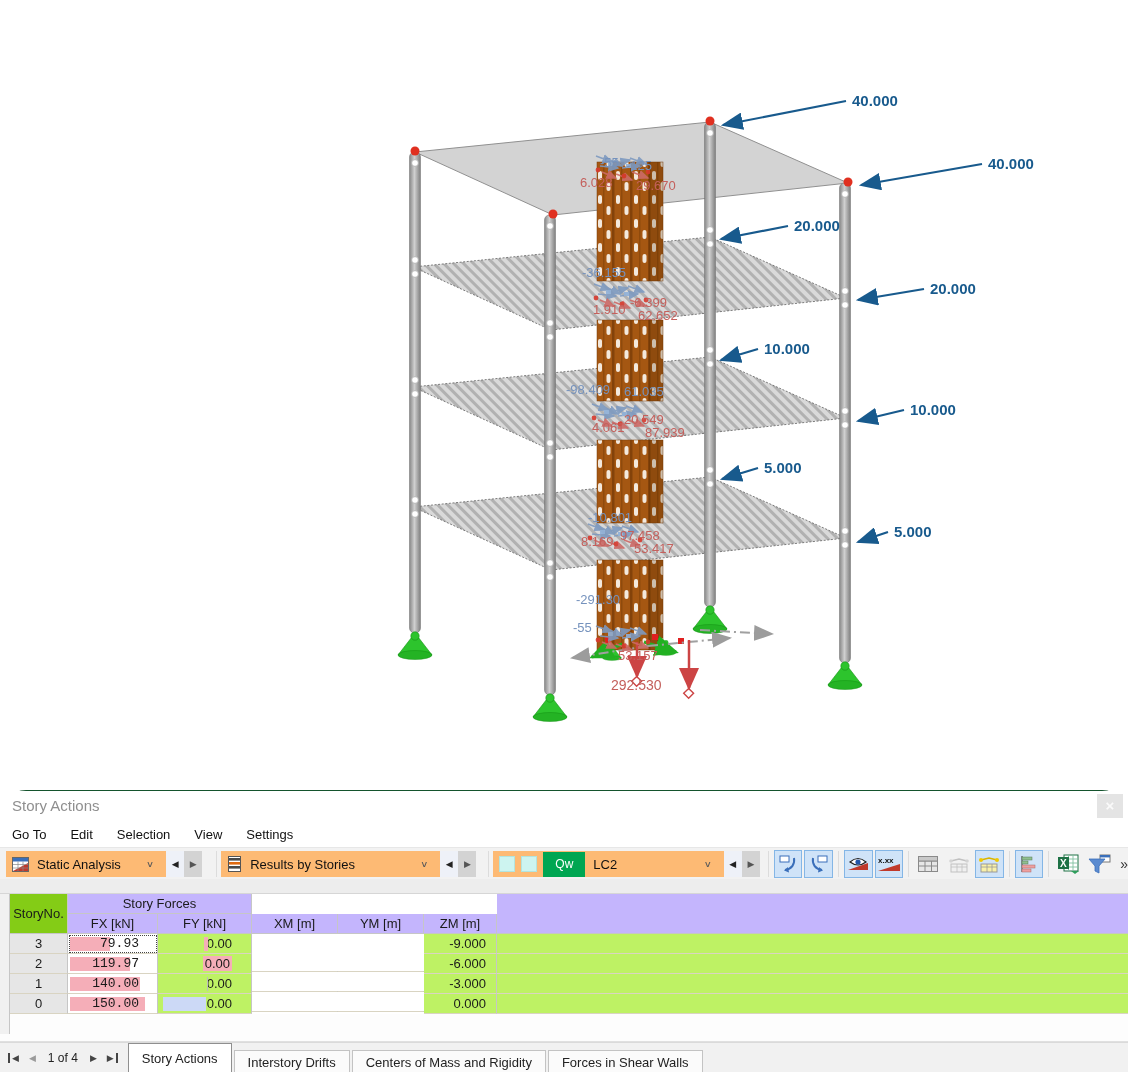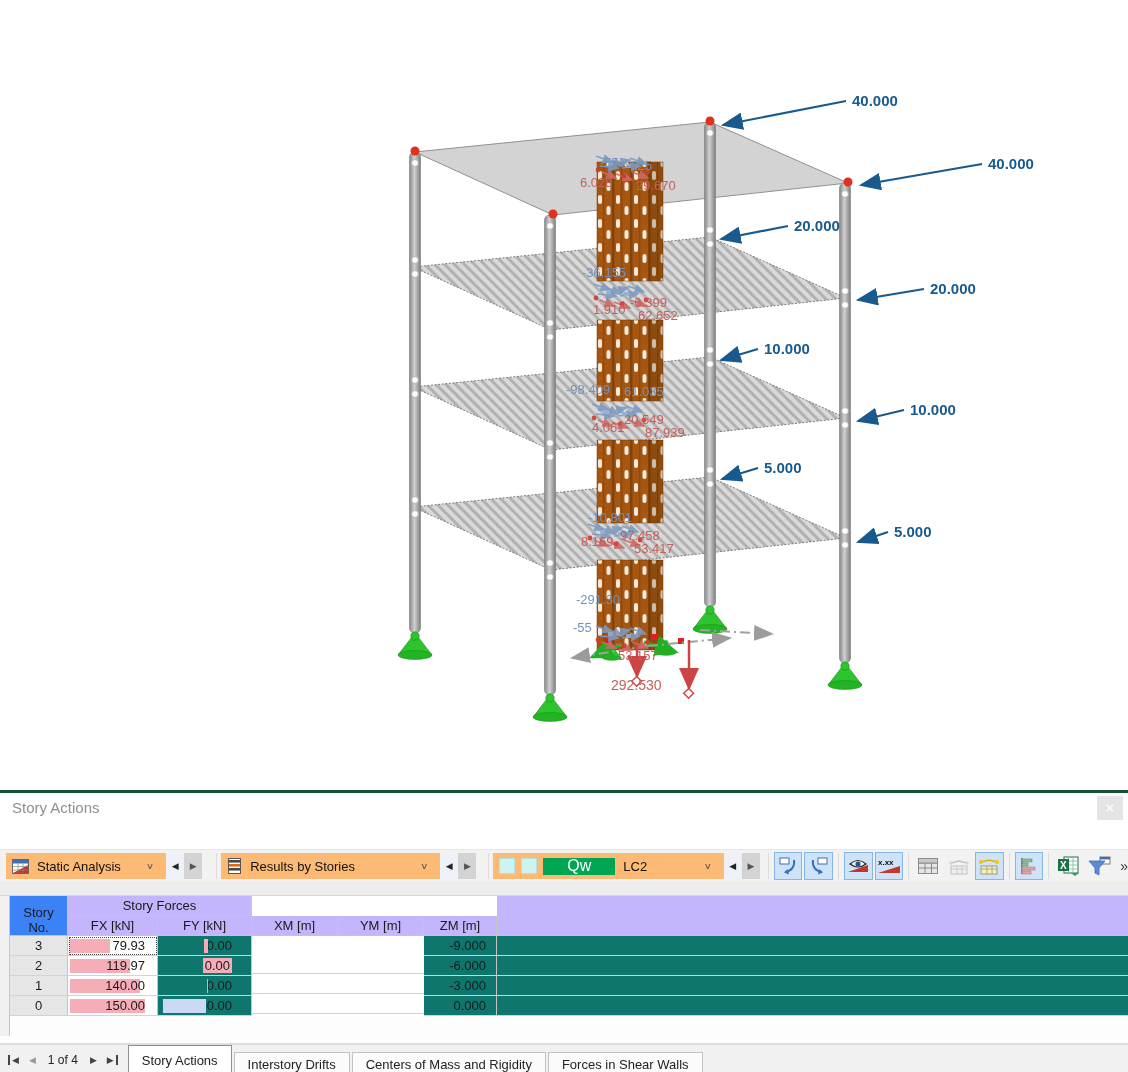--- a/index.html
+++ b/index.html
@@ -2,55 +2,55 @@
 <html><head>
 <meta charset="utf-8">
 <style>
   html,body{margin:0;padding:0;background:#fff;width:1128px;height:1072px;overflow:hidden;
     font-family:"Liberation Sans",sans-serif;-webkit-font-smoothing:antialiased;}
   .stage{position:relative;width:1128px;height:1072px;background:#fff;}
   
   .scene{position:absolute;left:0;top:0;width:1128px;height:790px;}
   
   .panel{position:absolute;left:0;top:790px;width:1128px;height:282px;background:#fff;
-    border-top:3px solid #14532d;box-sizing:border-box;font-size:13px;color:#1a1a1a;}
+    border-top:1px solid #14532d;box-sizing:border-box;font-size:13px;color:#1a1a1a;border-radius:26px;}
   .titlebar{position:absolute;left:0;top:0;width:100%;height:30px;background:#fff;}
   .title{position:absolute;left:12px;top:6px;font-size:15px;color:#8f8f8f;}
   .closebtn{position:absolute;right:5px;top:3px;width:26px;height:24px;background:#e4e4e4;
     color:#fafafa;font-size:15px;font-weight:bold;text-align:center;line-height:24px;cursor:default;}
   .menubar{position:absolute;left:0;top:30px;width:100%;height:26px;background:#fff;display:flex;align-items:center;}
   .menu-item{padding:0 12px;height:100%;display:flex;align-items:center;font-size:13px;color:#111;}
   .toolbar{position:absolute;left:0;top:56px;width:100%;height:32px;background:#f2f2f2;
     border-top:1px solid #e7e7e7;display:flex;align-items:center;}
   .combo{height:26px;display:flex;align-items:center;background:#fdba74;padding:0 6px 0 6px;}
   .combo .lbl{margin:0 8px 0 8px;font-size:13px;color:#111;white-space:nowrap;}
   .chev{color:#5a5a5a;font-size:11px;margin-left:auto;padding:0 6px;transform:scaleY(.8);}
   .navbtn{width:19px;height:26px;display:flex;align-items:center;justify-content:center;font-size:9px;color:#222;}
   .navbtn.lt{background:#eef1f8;}
   .navbtn.rt{background:#d3d3d3;color:#555;}
   .vsep{width:1px;height:26px;background:#dcdcdc;margin:0 4px;}
   .swatch{width:14px;height:14px;background:#cdf4f0;border:1px solid #b2e4df;margin-right:6px;}
-  .badge{height:17px;padding:0 24px;color:#fff;font-size:16px;display:flex;align-items:center;}
+  .badge{height:25px;padding:0 12px;color:#fff;font-size:12px;display:flex;align-items:center;}
   .tbtn{width:30px;height:28px;margin:0 1px;display:flex;align-items:center;justify-content:center;}
   .tbtn.sel{background:#cfe3f8;border:1px solid #84b6e6;box-sizing:border-box;}
   .tbtn.dis{opacity:.55;}
   .overflow{font-size:14px;color:#333;margin-left:6px;}
   .grstrip{position:absolute;left:0;top:88px;width:100%;height:15px;background:#ededed;border-bottom:1px solid #d6d6d6;box-sizing:border-box;}
   
   .tbl{position:absolute;left:0;top:103px;display:grid;
     grid-template-columns:10px 58px 90px 94px 86px 86px 73px 631px;
     grid-template-rows:20px 20px 20px 20px 20px 20px;}
   .cell{box-sizing:border-box;border-right:1px solid #c6c6c6;border-bottom:1px solid #d9d4c2;
     display:flex;align-items:center;justify-content:center;font-size:13px;overflow:hidden;position:relative;}
   .hd{background:#c4b5fd;border-bottom:1px solid #c6c6c6;}
-  .corner{background:#3b82f6;flex-direction:column;line-height:15px;justify-content:flex-end;}
+  .corner{background:#84cc16;flex-direction:row;line-height:15px;justify-content:center;}
   .strip{grid-column:1;grid-row:1/7;background:#f1f1f1;border-right:1px solid #c6c6c6;box-sizing:border-box;}
-  .body-row{background:#0f766e;}
+  .body-row{background:#bef264;}
   .nocell{background:#e6e6e6;}
-  .fxcell{background:#fff;justify-content:flex-end;padding-right:12px;}
+  .fxcell{background:#fff;justify-content:flex-end;padding-right:18px;font-family:Liberation Mono, monospace;}
   .fxbar{position:absolute;left:2px;top:3px;height:14px;background:#f5aeb8;}
   .fycell{justify-content:flex-end;padding-right:19px;}
   .xmcell,.ymcell{justify-content:flex-end;padding-right:47px;margin-top:37px;}
   .zmcell{justify-content:flex-end;padding-right:10px;}
   .fillcell{border-right:none;}
   .selcell{outline:1px dotted #444;outline-offset:-2px;}
   .sliver{position:absolute;left:46px;top:3px;width:4px;height:14px;background:#f5aeb8;}
   .tick{position:absolute;left:49px;top:3px;width:1px;height:14px;background:#bdbdbd;}
   .bluebar{position:absolute;left:5px;top:3px;width:43px;height:14px;background:#ccd9f6;}
   .fyhl{background:#f5aeb8;padding:0 2px;}
@@ -284,20 +284,27 @@
     </g>
   </svg>
 
   <div class="panel">
 
     <div class="titlebar">
       <span class="title">Story Actions</span>
       <span class="closebtn">×</span>
     </div>
 
+    <div class="menubar">
+      <span class="menu-item">Go To</span>
+      <span class="menu-item">Edit</span>
+      <span class="menu-item">Selection</span>
+      <span class="menu-item">View</span>
+      <span class="menu-item">Settings</span>
+    </div>
 
     <div class="toolbar">
       <div class="combo" style="width:156px;margin-left:6px;">
         <svg width="17" height="15">
           <rect x="0.5" y="0.5" width="16" height="14" fill="#fff" stroke="#666"></rect>
           <rect x="1" y="1" width="15" height="3.5" fill="#3a6fba"></rect>
           <path d="M1,14 L16,14 L16,6 Z" fill="#c0392b"></path>
           <path d="M1,7.5 H16 M1,11 H16 M6,4.5 V14 M11,4.5 V14" stroke="#888" stroke-width="0.7"></path>
         </svg>
         <span class="lbl">Static Analysis</span>

